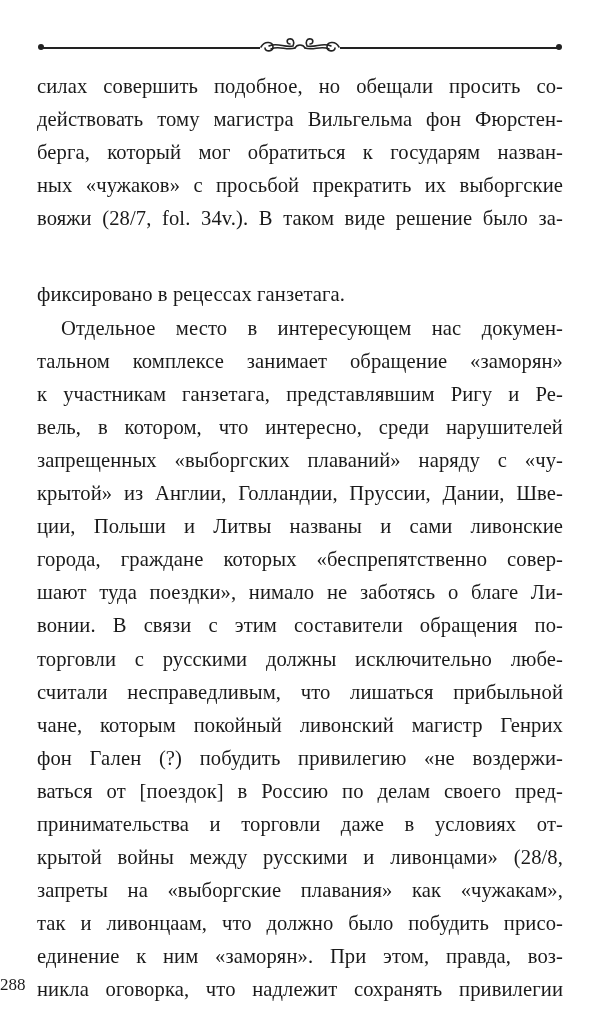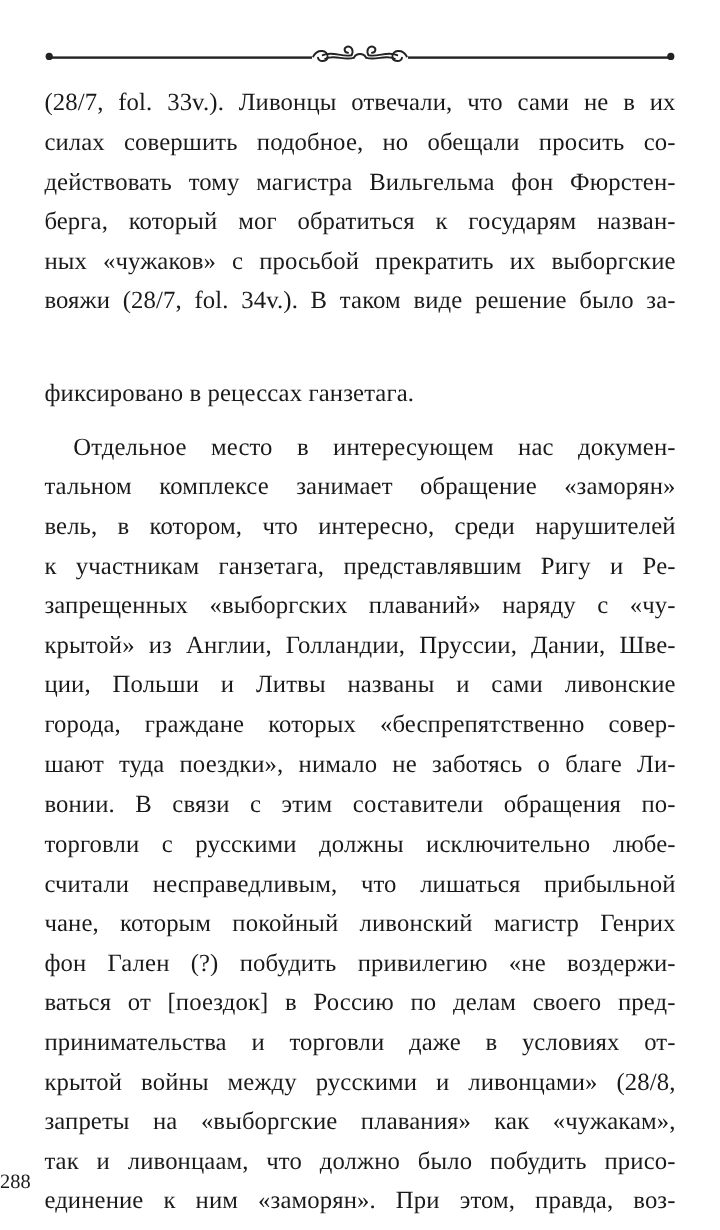--- a/index.html
+++ b/index.html
@@ -10,21 +10,21 @@
   .header-rule .line-right { position: absolute; right: 2px; top: 5px; width: 220px; height: 1.5px; background: #222; }
   .header-rule .dot { position: absolute; top: 2px; width: 6px; height: 6px; border-radius: 50%; background: #222; }
   .header-rule .dot.l { left: 0; }
   .header-rule .dot.r { right: 0; }
   .header-rule svg { position: absolute; left: 221px; top: -8px; }
   .body-text { position: absolute; left: 37px; top: 70px; width: 526px; }
   .line { display: block; height: 33.1px; line-height: 33px; font-size: 20.6px;
           text-align: justify; text-align-last: justify; white-space: nowrap; overflow: visible;
           font-family: "Liberation Serif", "DejaVu Serif", serif; letter-spacing: 0.1px; }
   .line.last { text-align-last: left; margin-top: 43px; }
-  .line.indent { padding-left: 24px; margin-top: 12px; }
+  .line.indent { padding-left: 24px; }
   .page-number { position: absolute; top: 975px; left: 0; width: 600px; text-align: left;
                  font-family: "Liberation Serif", serif; font-size: 17px; }
 </style>
 </head>
 <body>
 
 <div class="header-rule">
   <span class="dot l"></span>
   <span class="line-left"></span>
   <svg width="82" height="26" viewBox="0 0 82 26">
@@ -37,33 +37,32 @@
       <path d="M70 15 C62 11, 54 17, 46 14"></path>
       <path d="M36 14 C38 10, 44 10, 46 14"></path>
     </g>
   </svg>
   <span class="line-right"></span>
   <span class="dot r"></span>
 </div>
 
 <div class="body-text">
   <div>
-    <span class="line">(28/7, fol. 33v.). Ливонцы отвечали, что сами не в их</span>
     <span class="line">силах совершить подобное, но обещали просить со-</span>
     <span class="line">действовать тому магистра Вильгельма фон Фюрстен-</span>
     <span class="line">берга, который мог обратиться к государям назван-</span>
     <span class="line">ных «чужаков» с просьбой прекратить их выборгские</span>
     <span class="line">вояжи (28/7, fol. 34v.). В таком виде решение было за-</span>
     <span class="line last">фиксировано в рецессах ганзетага.</span>
   </div>
   <div>
     <span class="line indent">Отдельное место в интересующем нас докумен-</span>
     <span class="line">тальном комплексе занимает обращение «заморян»</span>
+    <span class="line">к участникам ганзетага, представлявшим Ригу и Ре-</span>
     <span class="line">вель, в котором, что интересно, среди нарушителей</span>
-    <span class="line">к участникам ганзетага, представлявшим Ригу и Ре-</span>
     <span class="line">запрещенных «выборгских плаваний» наряду с «чу-</span>
     <span class="line">крытой» из Англии, Голландии, Пруссии, Дании, Шве-</span>
     <span class="line">ции, Польши и Литвы названы и сами ливонские</span>
     <span class="line">города, граждане которых «беспрепятственно совер-</span>
     <span class="line">шают туда поездки», нимало не заботясь о благе Ли-</span>
     <span class="line">вонии. В связи с этим составители обращения по-</span>
     <span class="line">торговли с русскими должны исключительно любе-</span>
     <span class="line">считали несправедливым, что лишаться прибыльной</span>
     <span class="line">чане, которым покойный ливонский магистр Генрих</span>
     <span class="line">фон Гален (?) побудить привилегию «не воздержи-</span>

